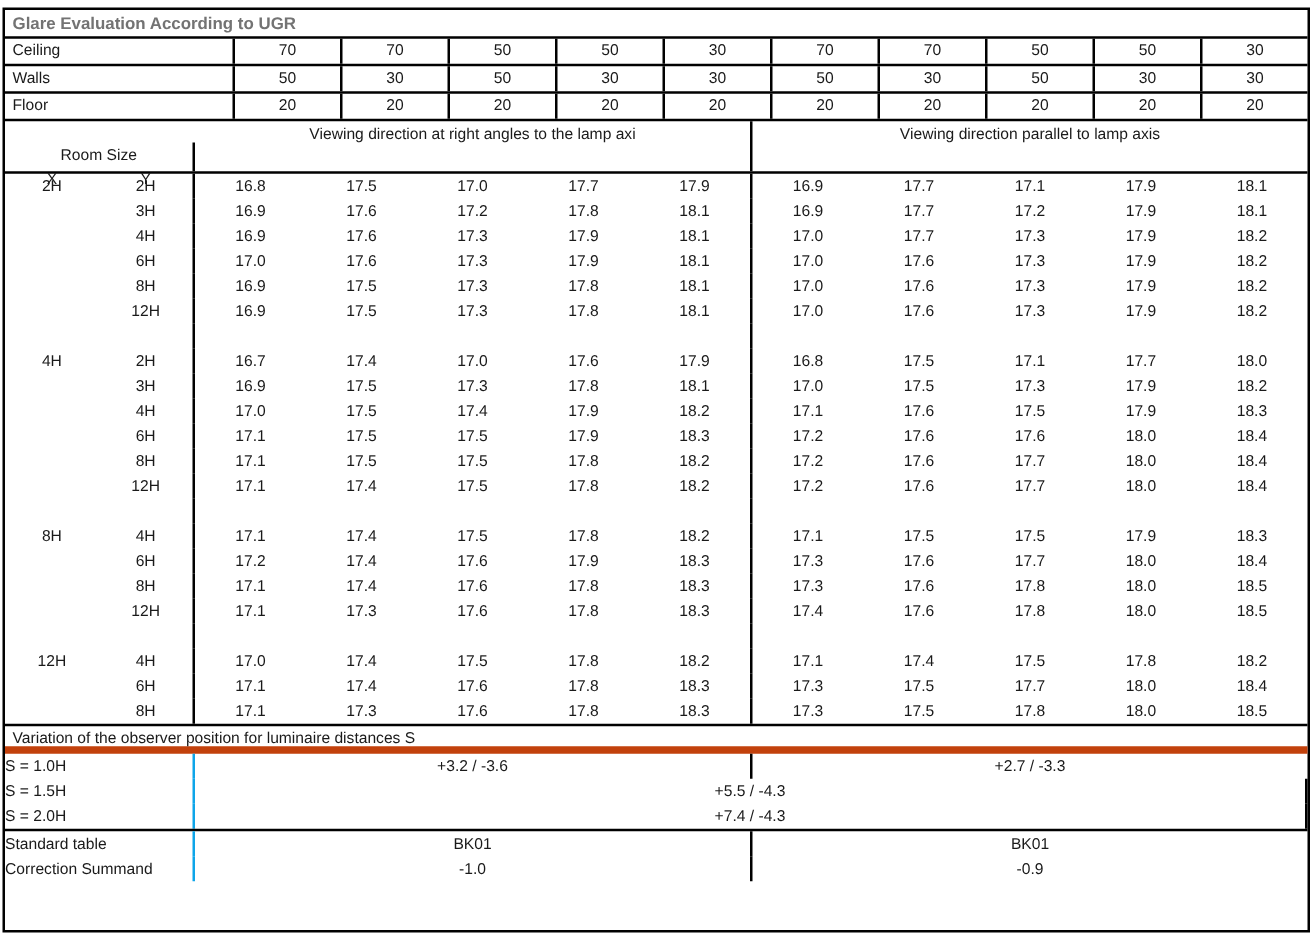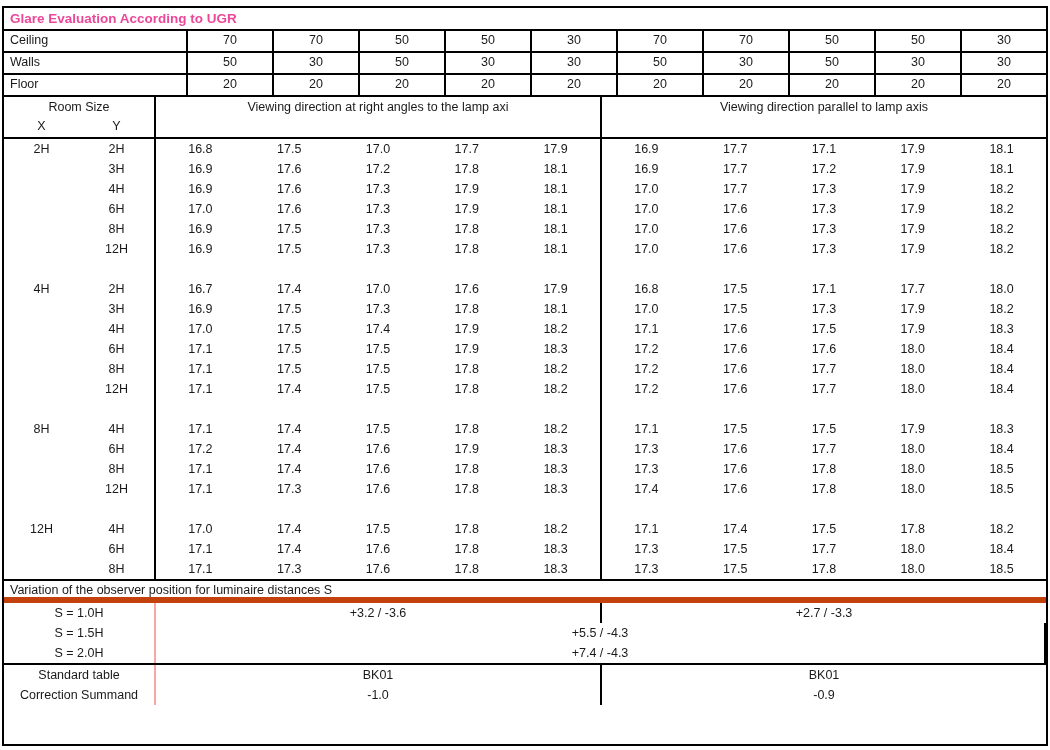--- a/index.html
+++ b/index.html
@@ -8,48 +8,48 @@
     font-family:"Liberation Sans","DejaVu Sans",sans-serif;
     font-size:12.5px;color:#1a1a1a;
     -webkit-font-smoothing:antialiased;
   }
   *{box-sizing:border-box;}
   .sheet{
     position:absolute;left:2px;top:6px;width:1046px;height:740px;
     border:2px solid #000;display:flex;flex-direction:column;background:#fff;
   }
   .title{height:23px;border-bottom:2px solid #000;line-height:21px;padding-left:6px;
-         font-weight:bold;font-size:13.5px;color:#ec4899;}
+         font-weight:bold;font-size:13.5px;color:#737373;}
   
   .refl-row{display:flex;height:22px;border-bottom:2px solid #000;line-height:19px;}
   .refl-row .lab{width:184px;border-right:2px solid #000;padding-left:6px;}
   .refl-row .v{flex:1;border-right:2px solid #000;text-align:center;}
   .refl-row .v.last{border-right:none;}
   
   .hdr{display:flex;height:42px;border-bottom:2px solid #000;}
-  .rs{width:152px;border-right:2px solid #000;}
+  .rs{width:152px;border-right:2px solid #000;margin-top:17px;}
   .rs-top{text-align:center;line-height:21px;}
   .rs-xy{display:flex;line-height:17px;}
   .rs-xy span{flex:1;text-align:center;}
   .hcell{flex:1;border-right:2px solid #000;text-align:center;line-height:21px;
          white-space:nowrap;overflow:hidden;}
   .hcell.last{border-right:none;}
   
   #data{height:440px;}
   .drow{display:flex;height:20px;line-height:20px;}
   .drow .xc{width:75px;text-align:center;}
   .drow .yc{width:77px;text-align:center;border-right:2px solid #000;}
   .drow .dc{flex:1;text-align:center;}
   .drow .dc.mid{border-right:2px solid #000;}
   
   .variation{height:24px;border-top:2px solid #000;border-bottom:6px solid #c2410c;
              line-height:19px;padding-left:6px;}
   
   .brow{display:flex;height:20px;line-height:20px;}
-  .brow .bl{width:152px;border-right:2px solid #fca5a5;text-align:center;}
+  .brow .bl{width:152px;border-right:2px solid #0ea5e9;}
   .brow .bv{flex:1;text-align:center;border-right:2px solid #000;}
   .brow .bv.last{border-right:none;}
   .summary{border-top:2px solid #000;}
   .footer{border-top:2px solid #000;flex:1;padding:4px 6px 0 6px;white-space:nowrap;overflow:hidden;}
   .f2{margin-left:18px;}
 </style>
 </head>
 <body>
 
 <div class="sheet">

